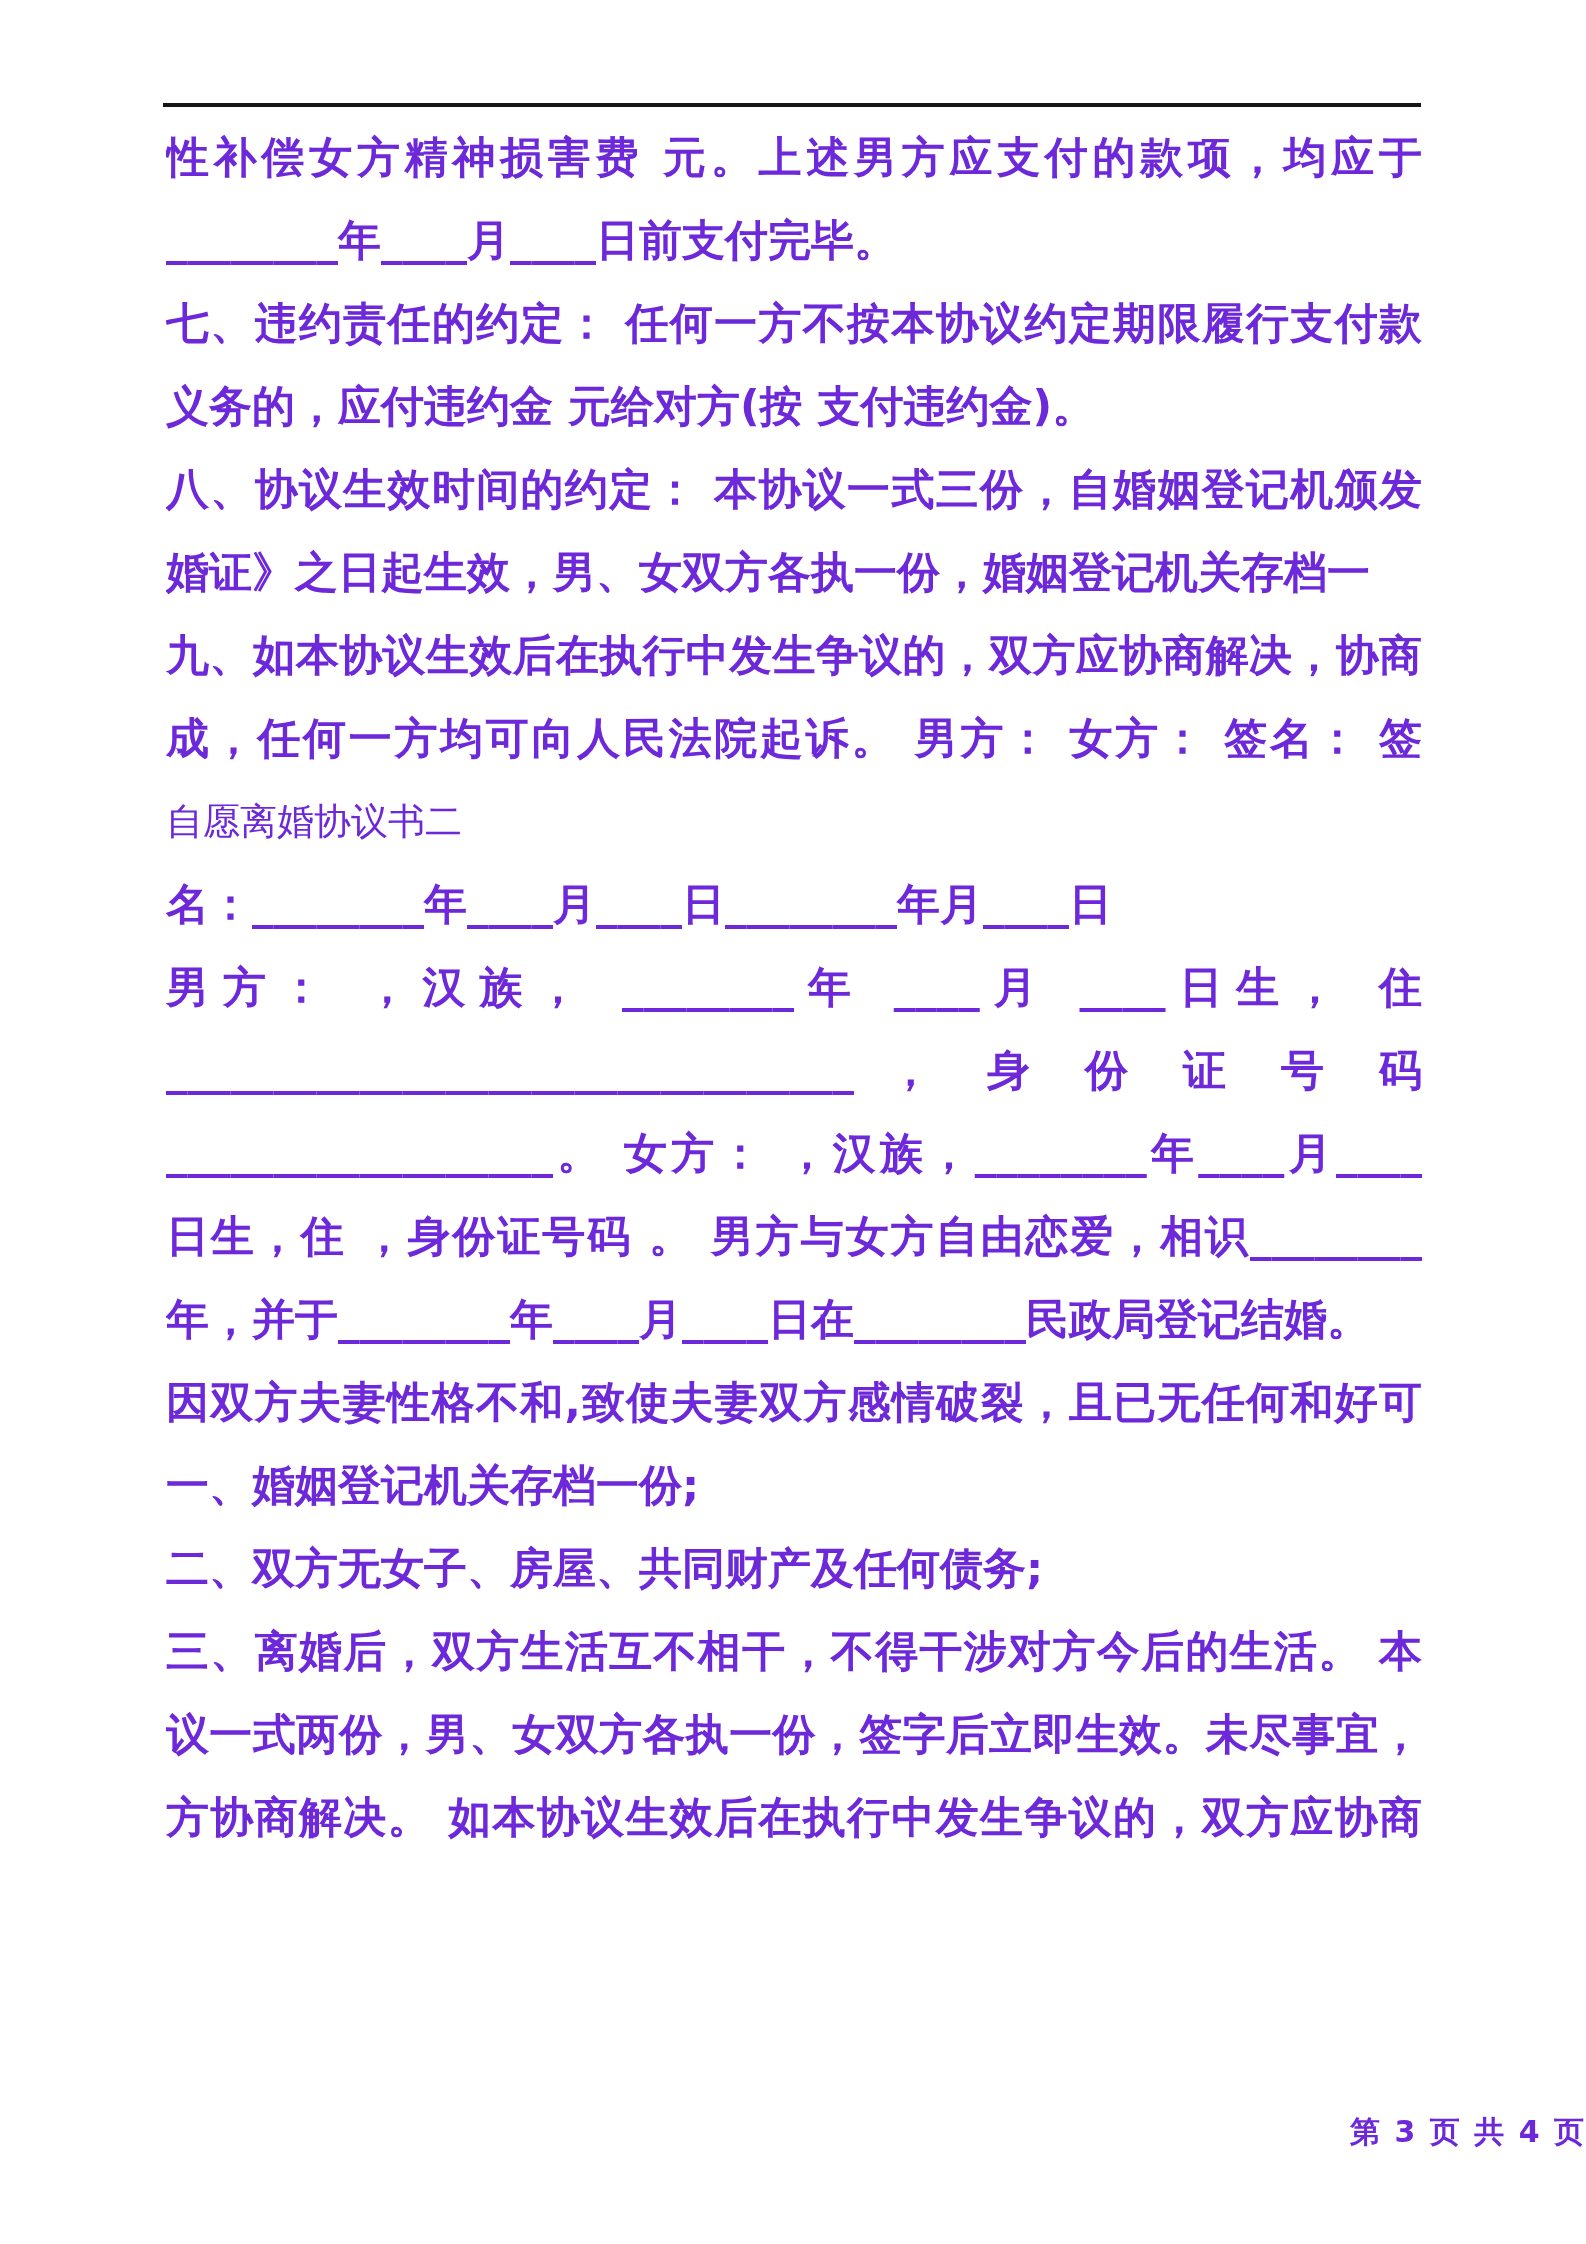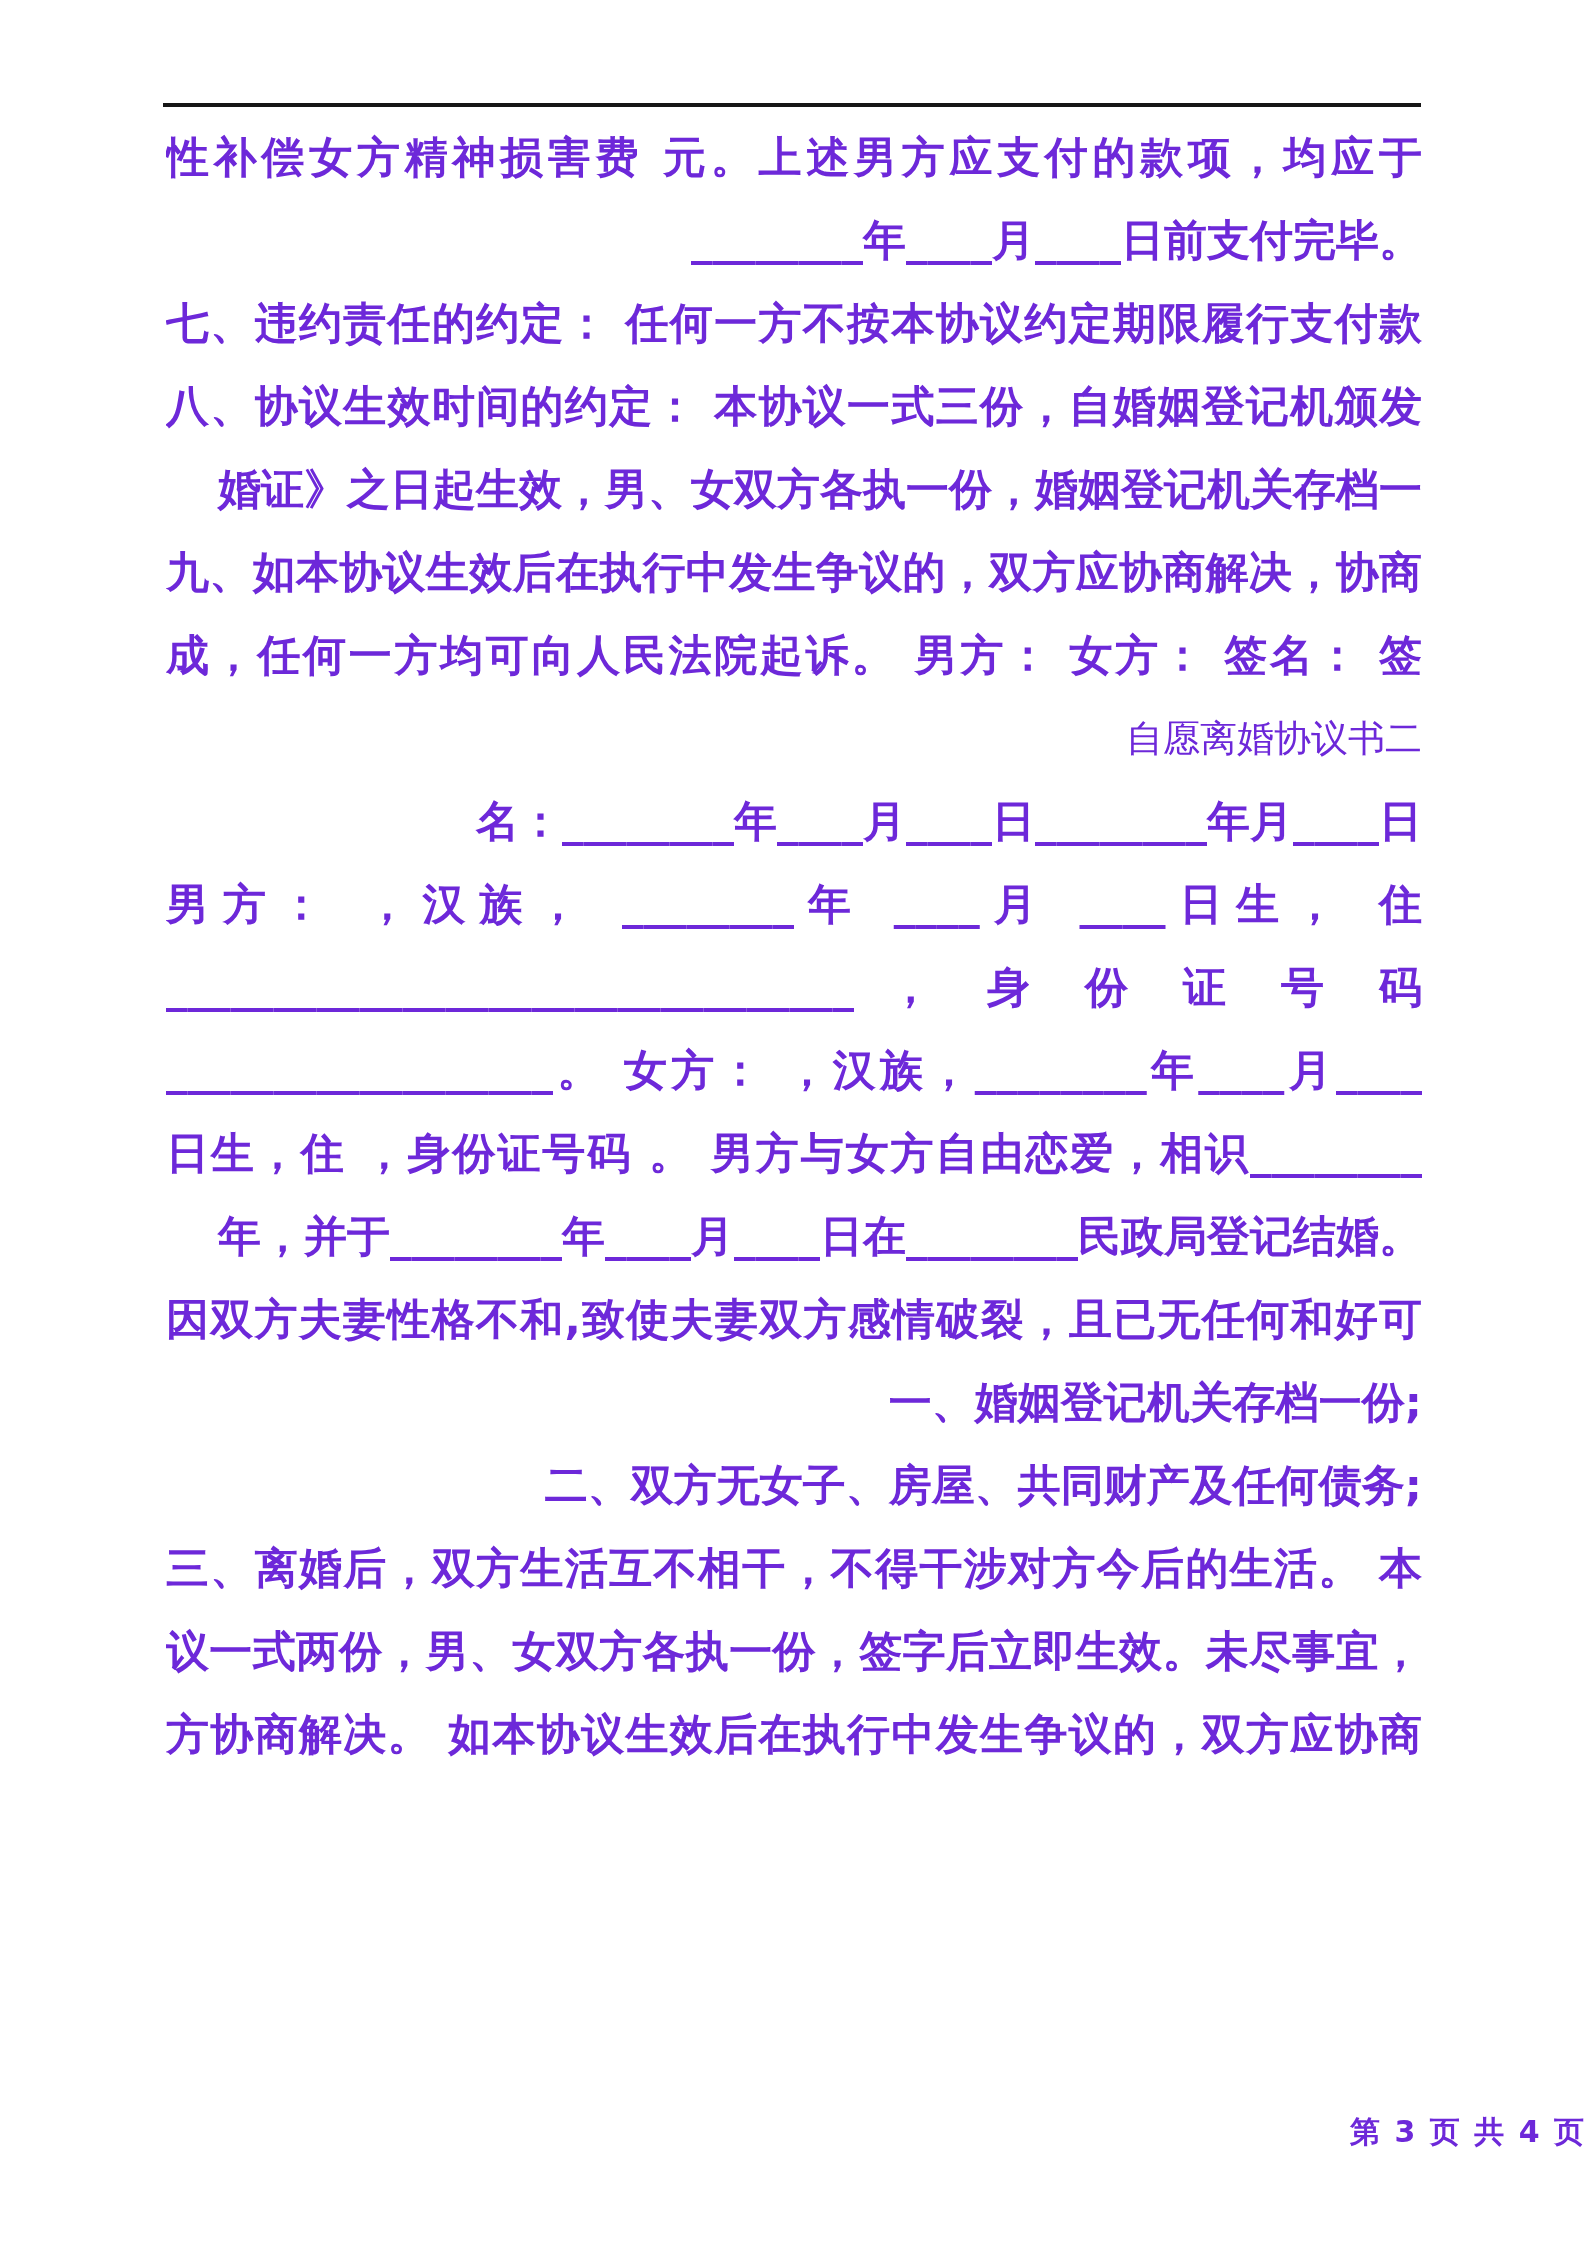--- a/index.html
+++ b/index.html
@@ -30,21 +30,21 @@
     left: 166px;
     top: 116px;
     width: 1256px;
   }
   .line {
     font-size: 43px;
     font-weight: 700;
     line-height: 83px;
     height: 83px;
     overflow: hidden;
-    text-align: right;
+    text-align: left;
     white-space: normal;
   }
   .line.stretch {
     text-align: justify;
     text-align-last: justify;
   }
   .line.plain {
     font-size: 37px;
     font-weight: 400;
   }
@@ -63,20 +63,21 @@
 <body>
 
 <div class="page">
 
   <div class="rule"></div>
 
   <div class="content">
     <div class="line stretch">性补偿女方精神损害费 元。上述男方应支付的款项，均应于</div>
     <div class="line">________年____月____日前支付完毕。</div>
     <div class="line stretch">七、违约责任的约定： 任何一方不按本协议约定期限履行支付款项</div>
+    <div class="line">义务的，应付违约金 元给对方(按 支付违约金)。</div>
     <div class="line stretch">八、协议生效时间的约定： 本协议一式三份，自婚姻登记机颁发《离</div>
     <div class="line">婚证》之日起生效，男、女双方各执一份，婚姻登记机关存档一份。</div>
     <div class="line stretch">九、如本协议生效后在执行中发生争议的，双方应协商解决，协商不</div>
     <div class="line stretch">成，任何一方均可向人民法院起诉。 男方： 女方： 签名： 签</div>
     <div class="line plain">自愿离婚协议书二</div>
     <div class="line">名：________年____月____日________年月____日</div>
     <div class="line stretch">男方： ，汉族， ________年 ____月 ____日生， 住</div>
     <div class="line stretch">________________________________ ， 身 份 证 号 码</div>
     <div class="line stretch">__________________。 女方： ，汉族，________年____月____</div>
     <div class="line stretch">日生，住 ，身份证号码 。 男方与女方自由恋爱，相识________</div>

